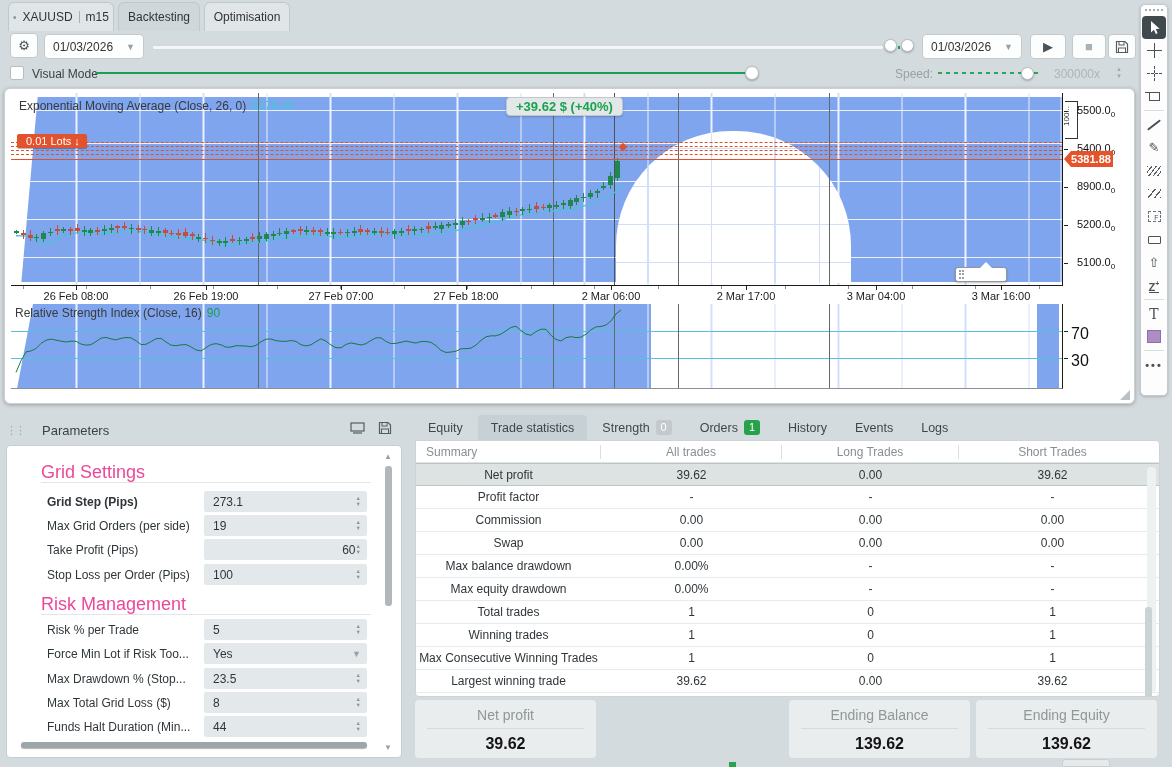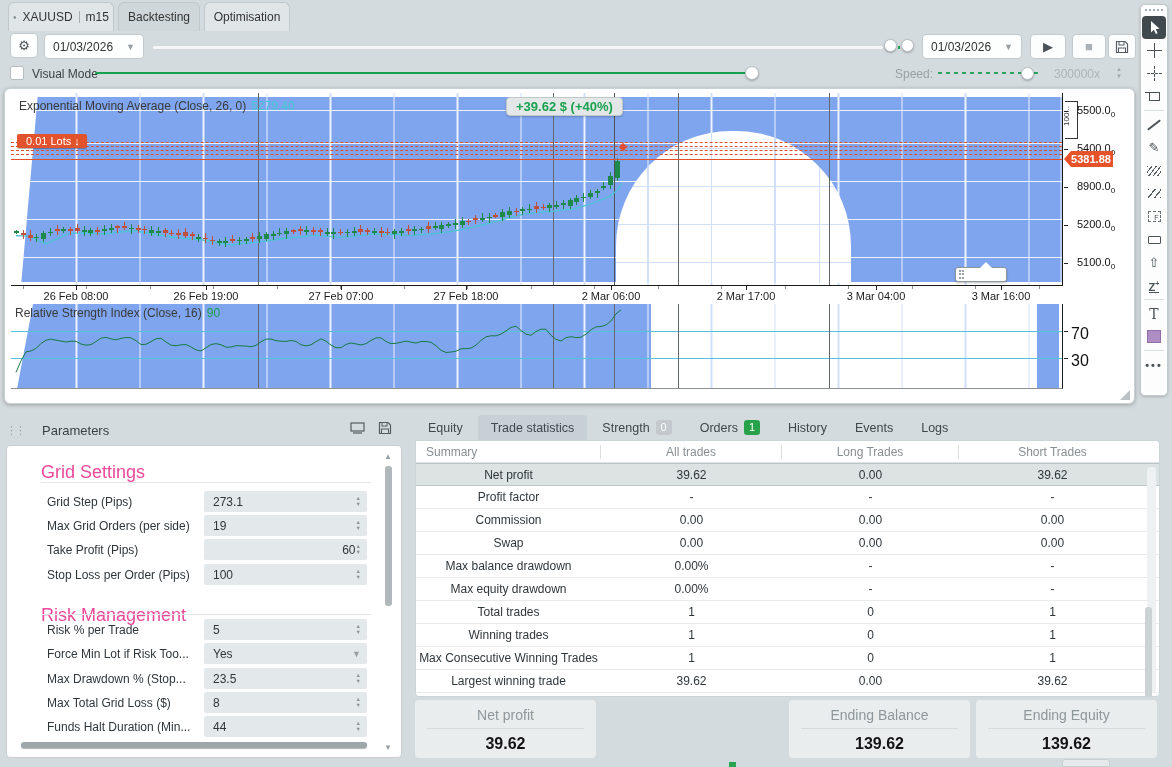--- a/index.html
+++ b/index.html
@@ -565,21 +565,21 @@
           <path d="M1.5 1.5 h8.5 l2.5 2.5 v8.5 h-11 z" fill="none" stroke="#555d61" stroke-width="1.2"></path>
           <rect x="4" y="1.5" width="5" height="3.5" fill="none" stroke="#555d61"></rect>
           <rect x="3.5" y="8" width="7" height="4.5" fill="none" stroke="#555d61"></rect>
         </svg>
     </span>
   </div>
   <div class="pcard">
     <div class="psection" style="top:16px;">Grid Settings</div>
     <div class="phr" style="top:36px;"></div>
 
-    <div class="prow-label" style="top:49px;">Grid Step (Pips)</div>
+    <div class="prow-label" style="top:49px;font-weight:bold;">Grid Step (Pips)</div>
     <div class="prow-input" style="top:45px;">
         <span>273.1</span>
         <span class="spinner">
           <span>▲</span>
           <span>▼</span>
         </span>
       </div>
 
     <div class="prow-label" style="top:73px;">Max Grid Orders (per side)</div>
     <div class="prow-input" style="top:69px;">
@@ -601,21 +601,21 @@
 
     <div class="prow-label" style="top:122px;">Stop Loss per Order (Pips)</div>
     <div class="prow-input" style="top:118px;">
         <span>100</span>
         <span class="spinner">
           <span>▲</span>
           <span>▼</span>
         </span>
       </div>
 
-    <div class="psection" style="top:159px;text-align:right;">Risk Management</div>
+    <div class="psection" style="top:148px;text-align:right;">Risk Management</div>
     <div class="phr" style="top:168px;"></div>
 
     <div class="prow-label" style="top:177px;">Risk % per Trade</div>
     <div class="prow-input" style="top:173px;">
         <span>5</span>
         <span class="spinner">
           <span>▲</span>
           <span>▼</span>
         </span>
       </div>

